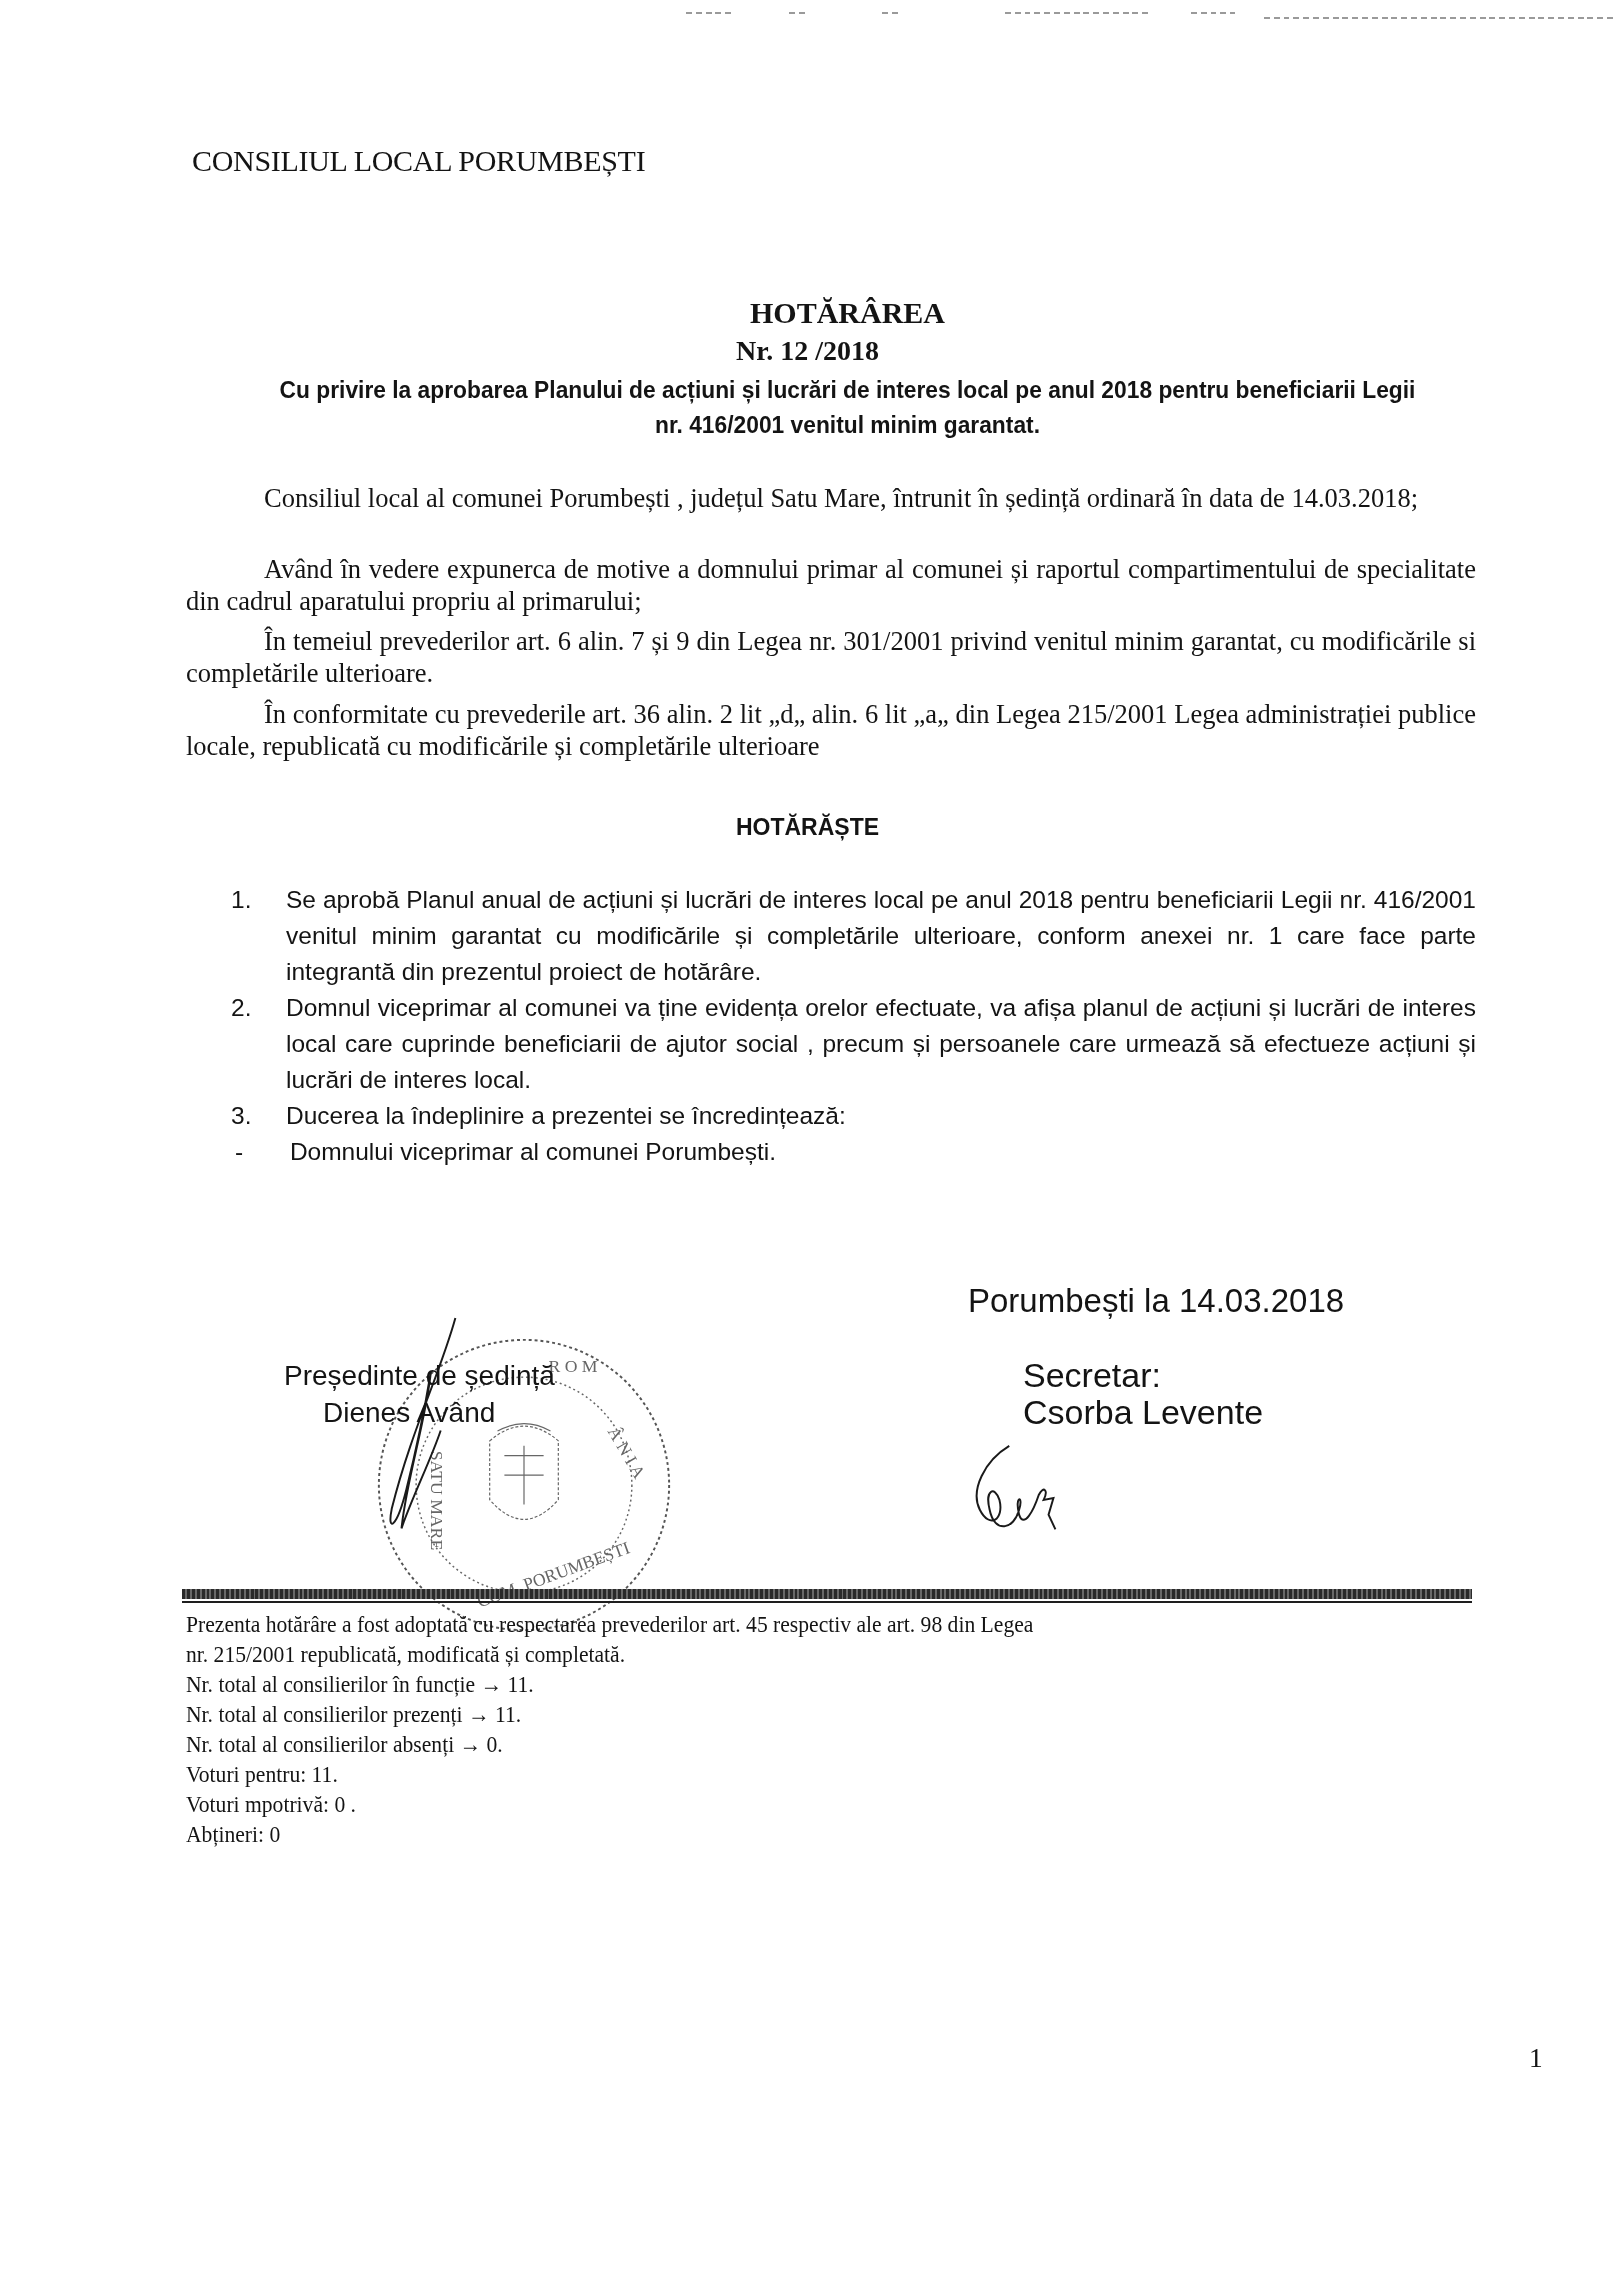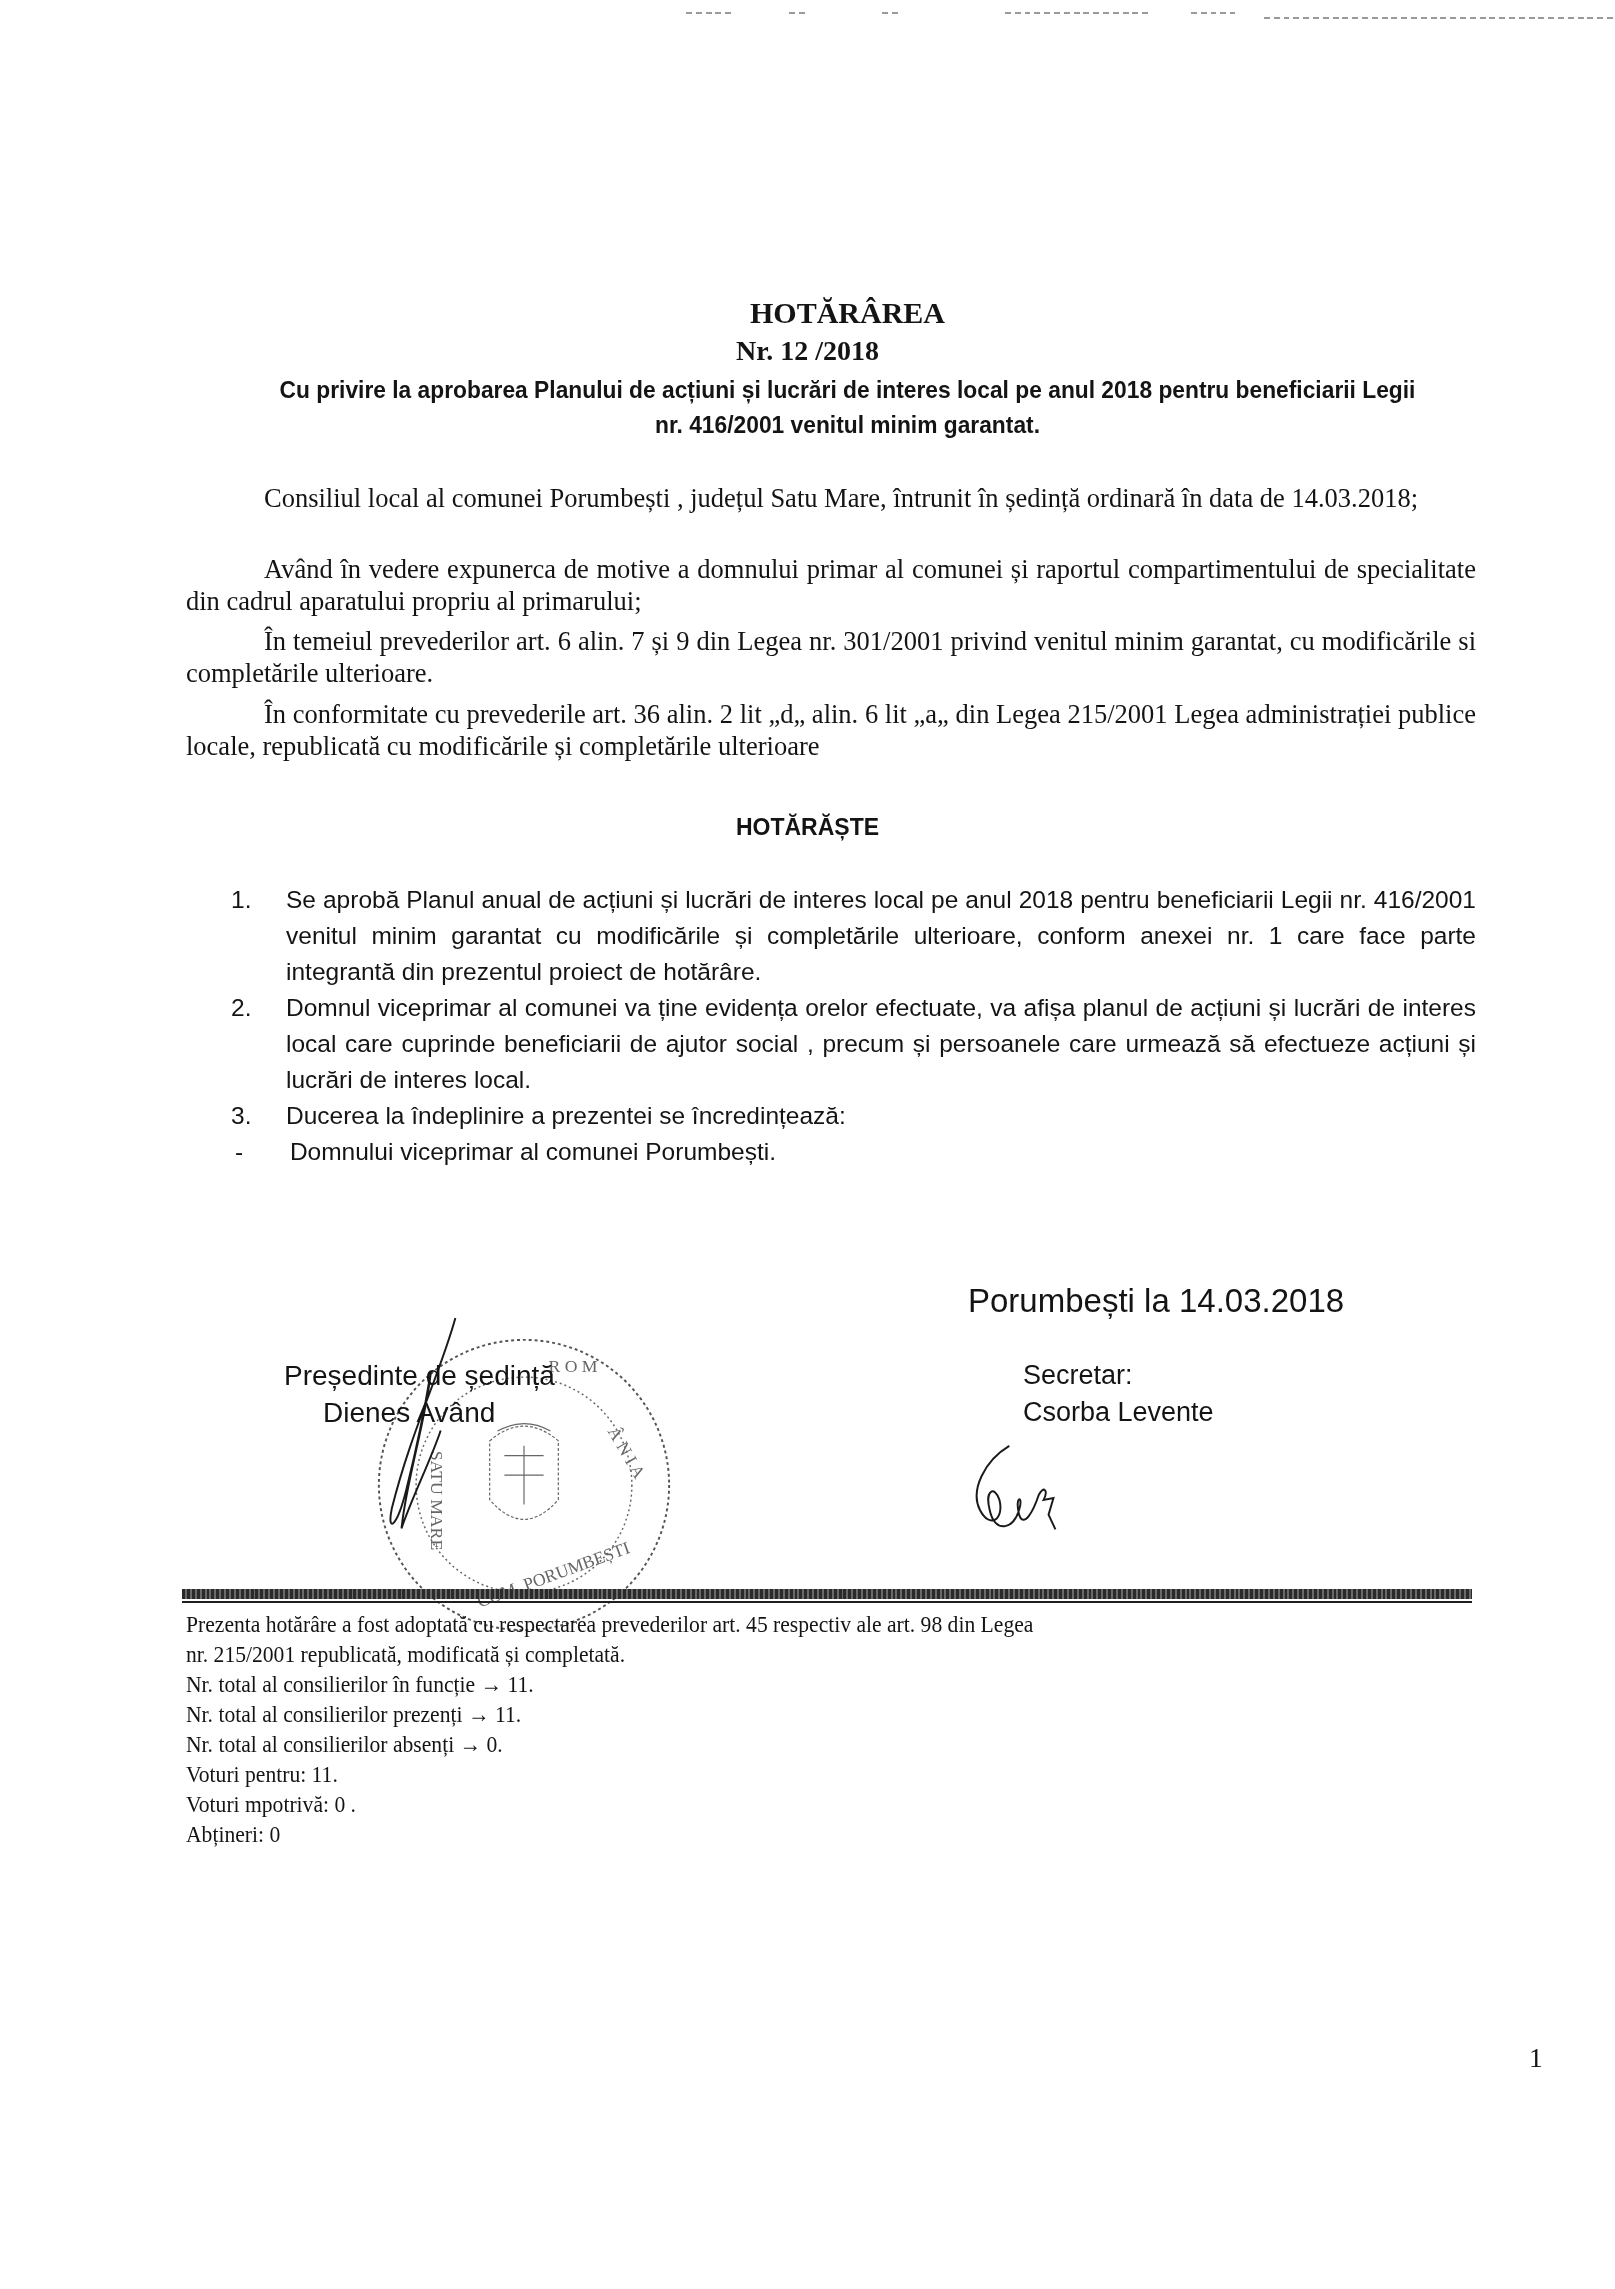--- a/index.html
+++ b/index.html
@@ -24,21 +24,21 @@
   .decides { left: 0; width: 1615px; text-align: center; top: 814px; font-size: 23px; font-weight: bold; }
 
   .list { left: 231px; width: 1245px; top: 882px; font-size: 24.5px; line-height: 36px; }
   .list-item { display: flex; align-items: flex-start; margin-bottom: 0; }
   .list-num { width: 55px; flex: 0 0 55px; }
   .list-text { flex: 1; text-align: justify; }
 
   .place-date { left: 968px; top: 1282px; font-size: 33px; }
   .president { left: 284px; top: 1357px; font-size: 28px; line-height: 37px; }
   .president .name { padding-left: 39px; }
-  .secretary { left: 1023px; top: 1357px; font-size: 27px; line-height: 37px; }
+  .secretary { left: 1023px; top: 1357px; font-size: 34px; line-height: 37px; }
 
   .stamp { left: 372px; top: 1333px; width: 304px; height: 304px; }
   .sig1 { left: 372px; top: 1313px; width: 108px; height: 235px; }
   .sig2 { left: 965px; top: 1441px; width: 118px; height: 108px; }
 
   .rule { left: 182px; width: 1290px; top: 1589px; height: 9.8px; background: repeating-linear-gradient(90deg, #2a2a2a 0 2.9px, #6a6a6a 2.9px 4.9px); }
   .rule2 { left: 182px; width: 1290px; top: 1601px; height: 2px; background: #1e1e1e; }
 
   .footer { left: 186px; top: 1609px; width: 1304px; font-size: 24px; line-height: 30px; }
   .footer div { white-space: nowrap; transform: scaleX(0.9); transform-origin: left; }
@@ -50,20 +50,21 @@
 
 <div class="scan-top" style="left:686px;width:49px;"></div>
 <div class="scan-top" style="left:789px;width:19.6px;"></div>
 <div class="scan-top" style="left:737px;width:0;"></div>
 <div class="scan-top" style="left:882px;width:19.6px;"></div>
 <div class="scan-top" style="left:1005px;width:147px;"></div>
 <div class="scan-top" style="left:1191px;width:44px;"></div>
 <div class="scan-top" style="left:1264px;width:351px;top:16.7px;"></div>
 
 <div class="abs header-block serif">
+  <div>CONSILIUL LOCAL PORUMBEȘTI</div>
 </div>
 
 <div class="abs title t1 serif">HOTĂRÂREA</div>
 <div class="abs title t2 serif">Nr. 12 /2018</div>
 <div class="abs subtitle sans">Cu privire la aprobarea Planului de acțiuni și lucrări de interes local pe anul 2018 pentru beneficiarii  Legii nr. 416/2001 venitul minim garantat.</div>
 
 <div class="abs body-para indent serif" style="top:482px;">Consiliul local al comunei Porumbești , județul Satu Mare, întrunit în ședință ordinară în data de 14.03.2018;</div>
 <div class="abs body-para indent serif" style="top:553px;">Având în vedere expunerca de motive a domnului primar al comunei și raportul compartimentului de specialitate din cadrul aparatului propriu al primarului;</div>
 <div class="abs body-para indent serif" style="top:625px;">În temeiul prevederilor  art. 6 alin. 7 și 9 din Legea nr. 301/2001 privind venitul minim garantat, cu modificările si completările ulterioare.</div>
 <div class="abs body-para indent serif" style="top:698px;">În conformitate cu prevederile art. 36 alin. 2 lit „d„ alin. 6 lit „a„  din Legea 215/2001 Legea administrației publice locale, republicată cu modificările și completările ulterioare</div>

